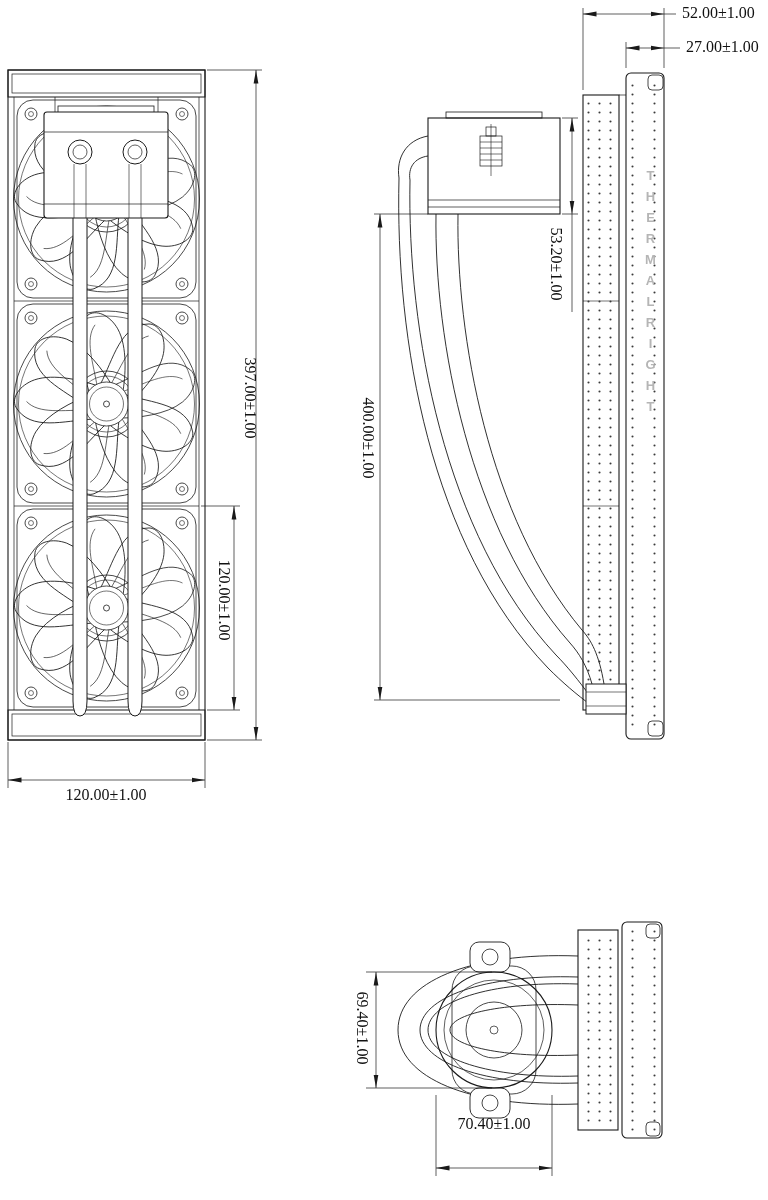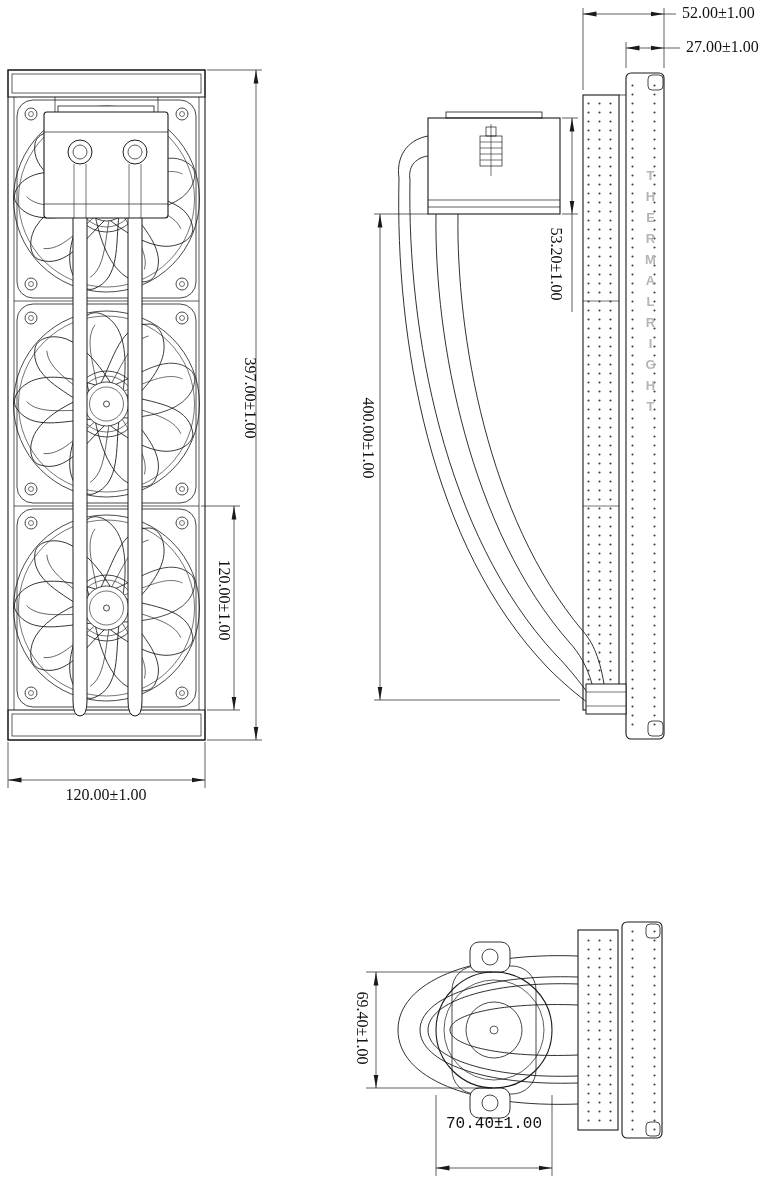--- a/index.html
+++ b/index.html
@@ -280,17 +280,17 @@
 <div class="dim-text vert" style="left:501px;top:255px;">53.20±1.00</div>
 
 <div class="dim-text vert" style="left:313px;top:429px;">400.00±1.00</div>
 
 <div class="dim-text left-align" style="left:682px;top:4px;">52.00±1.00</div>
 
 <div class="dim-text left-align" style="left:686px;top:38px;">27.00±1.00</div>
 
 <div class="dim-text vert" style="left:307px;top:1019px;">69.40±1.00</div>
 
-<div class="dim-text" style="left:439px;top:1115px;font-family:Liberation Mono, monospace;">70.40±1.00</div>
+<div class="dim-text" style="left:439px;top:1115px;">70.40±1.00</div>
 
 <div class="brand-text">THERMALRIGHT</div>
 
 </div>
 
 </body></html>

